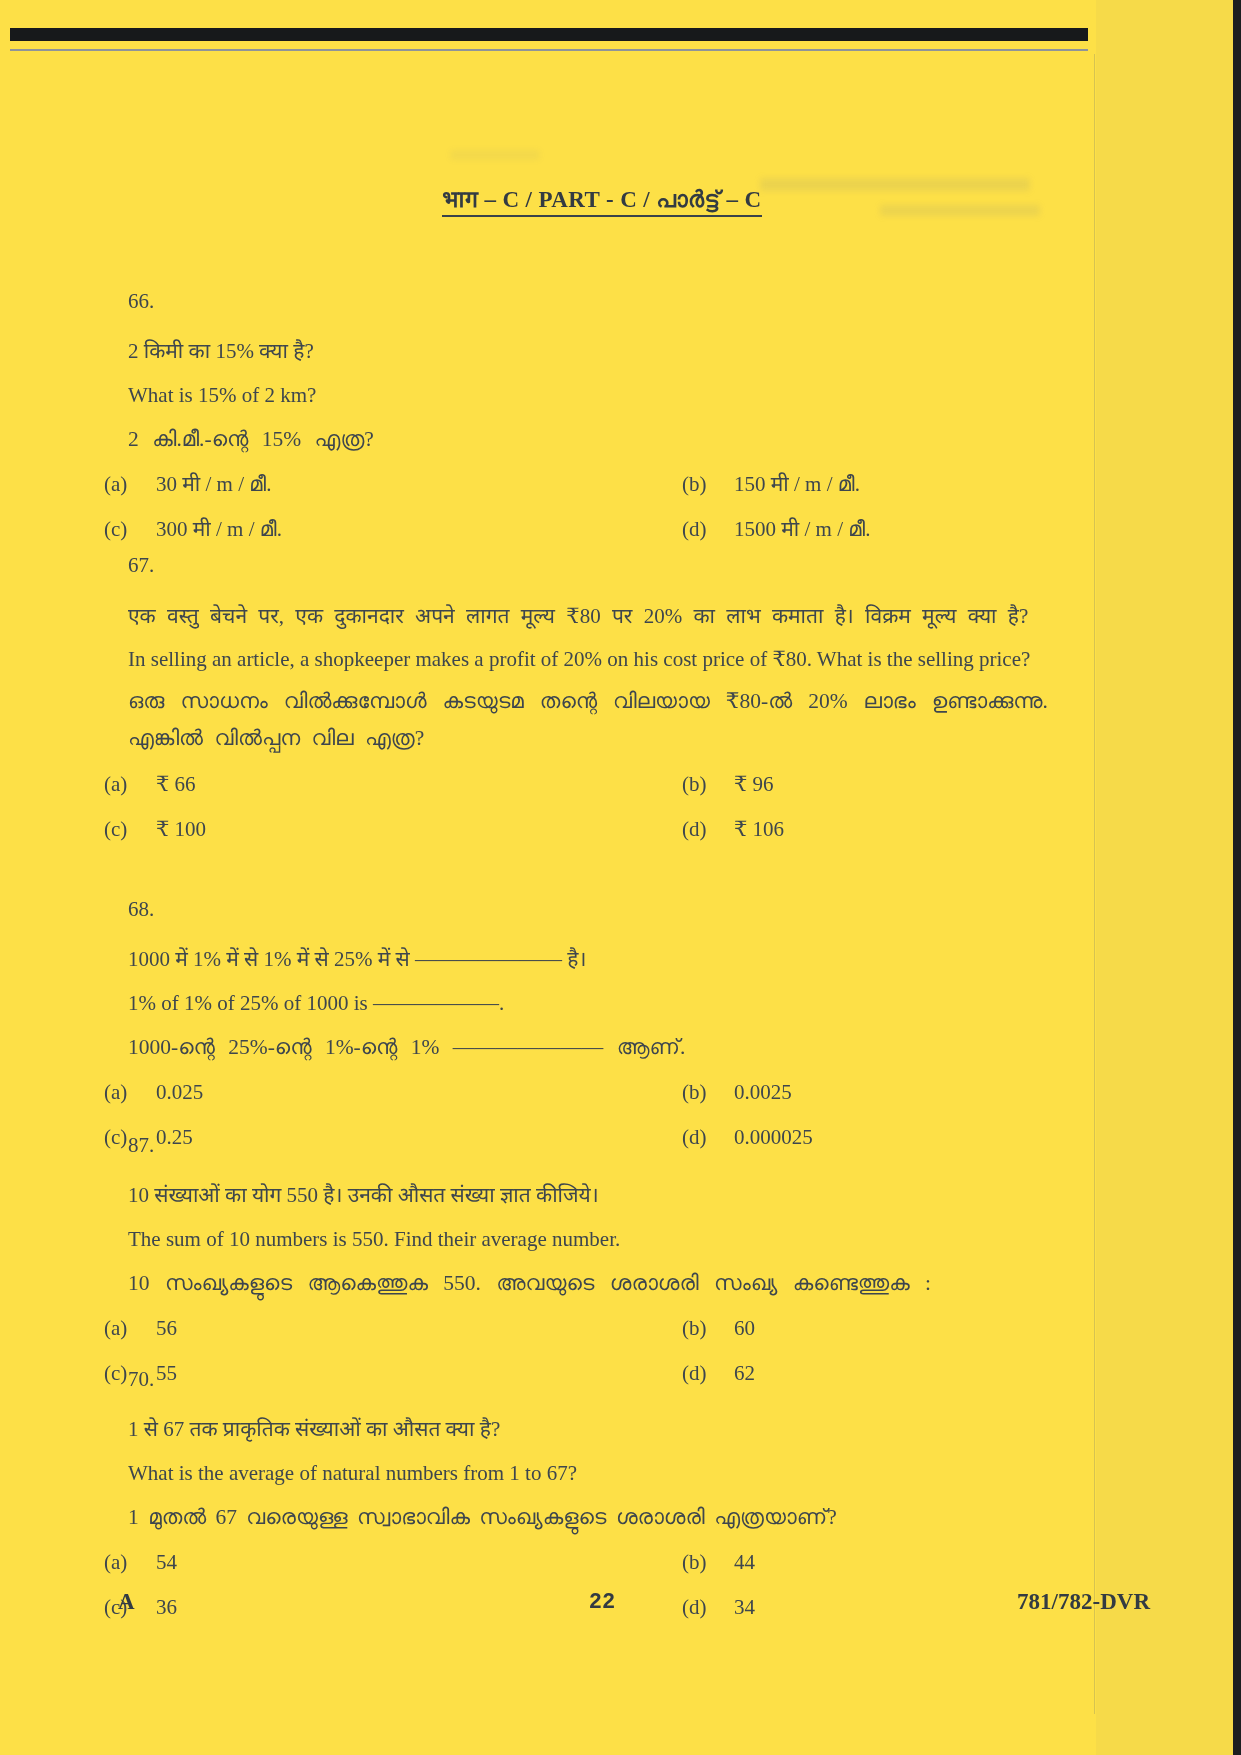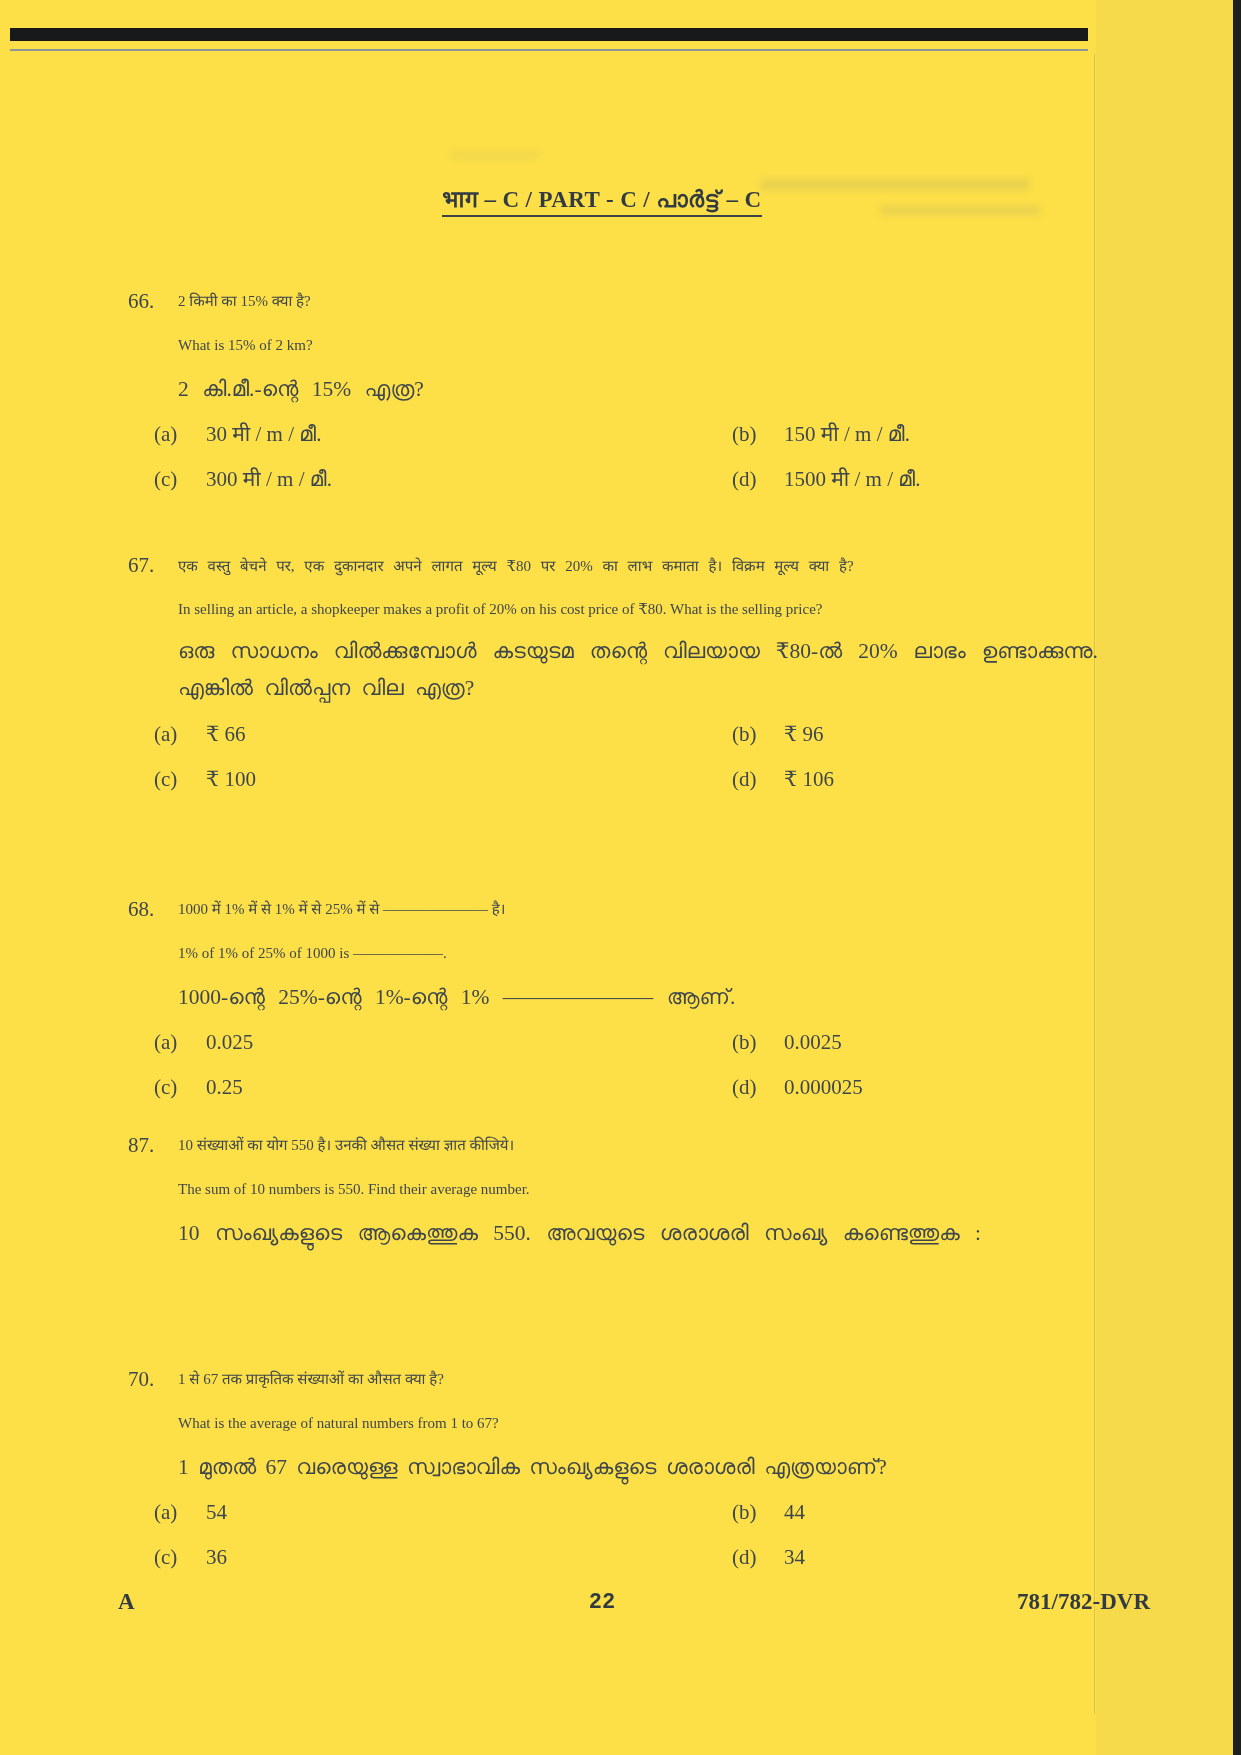--- a/index.html
+++ b/index.html
@@ -21,24 +21,24 @@
   .ghost.g1{left:760px;top:178px;width:270px;height:13px;}
   .ghost.g2{left:880px;top:205px;width:160px;height:11px;}
   .ghost.g3{left:450px;top:150px;width:90px;height:10px;opacity:.6;}
 
   .header{
     position:absolute;left:112px;top:182px;width:980px;text-align:center;
     font-size:23px;font-weight:bold;color:#333b42;letter-spacing:.4px;
   }
   .header span{border-bottom:2px solid #3a424a;padding-bottom:3px;}
 
-  .question{position:absolute;left:128px;width:985px;display:flex;}
+  .question{position:absolute;left:128px;width:985px;display:flex;flex-direction:column;}
   .qnum{flex:0 0 50px;font-size:21px;line-height:35px;}
   .qbody{width:920px;}
-  .line{margin:0 0 9px 0;font-size:15px;line-height:35px;}
+  .line{margin:0 0 9px 0;font-size:21px;line-height:35px;}
   .ml{font-size:21.5px;}
   .just{text-align:justify;}
   .ws4{word-spacing:4px;} .ws6{word-spacing:6px;} .ws8{word-spacing:8px;} .ws10{word-spacing:10px;}
   .q67 .line{line-height:37px;}
   .q67 .en{line-height:30px;}
 
   .options{margin:12px 0 0 -24px;display:grid;grid-template-columns:578px auto;}
   .opt{margin-bottom:15px;font-size:21px;line-height:30px;white-space:nowrap;}
   .olabel{display:inline-block;width:52px;}
 
@@ -108,20 +108,26 @@
       </div>
     </div>
   </section>
 
   <section class="question" style="top:1128px">
     <div class="qnum">87.</div>
     <div class="qbody">
       <p class="line hi">10 संख्याओं का योग 550 है। उनकी औसत संख्या ज्ञात कीजिये।</p>
       <p class="line en">The sum of 10 numbers is 550. Find their average number.</p>
       <p class="line ml ws10">10 സംഖ്യകളുടെ ആകെത്തുക 550. അവയുടെ ശരാശരി സംഖ്യ കണ്ടെത്തുക :</p>
+      <div class="options">
+        <div class="opt"><span class="olabel">(a)</span><span class="oval">56</span></div>
+        <div class="opt"><span class="olabel">(b)</span><span class="oval">60</span></div>
+        <div class="opt"><span class="olabel">(c)</span><span class="oval">55</span></div>
+        <div class="opt"><span class="olabel">(d)</span><span class="oval">62</span></div>
+      </div>
     </div>
   </section>
 
   <section class="question" style="top:1362px">
     <div class="qnum">70.</div>
     <div class="qbody">
       <p class="line hi">1 से 67 तक प्राकृतिक संख्याओं का औसत क्या है?</p>
       <p class="line en">What is the average of natural numbers from 1 to 67?</p>
       <p class="line ml ws4">1 മുതൽ 67 വരെയുള്ള സ്വാഭാവിക സംഖ്യകളുടെ ശരാശരി എത്രയാണ്?</p>
       <div class="options">

